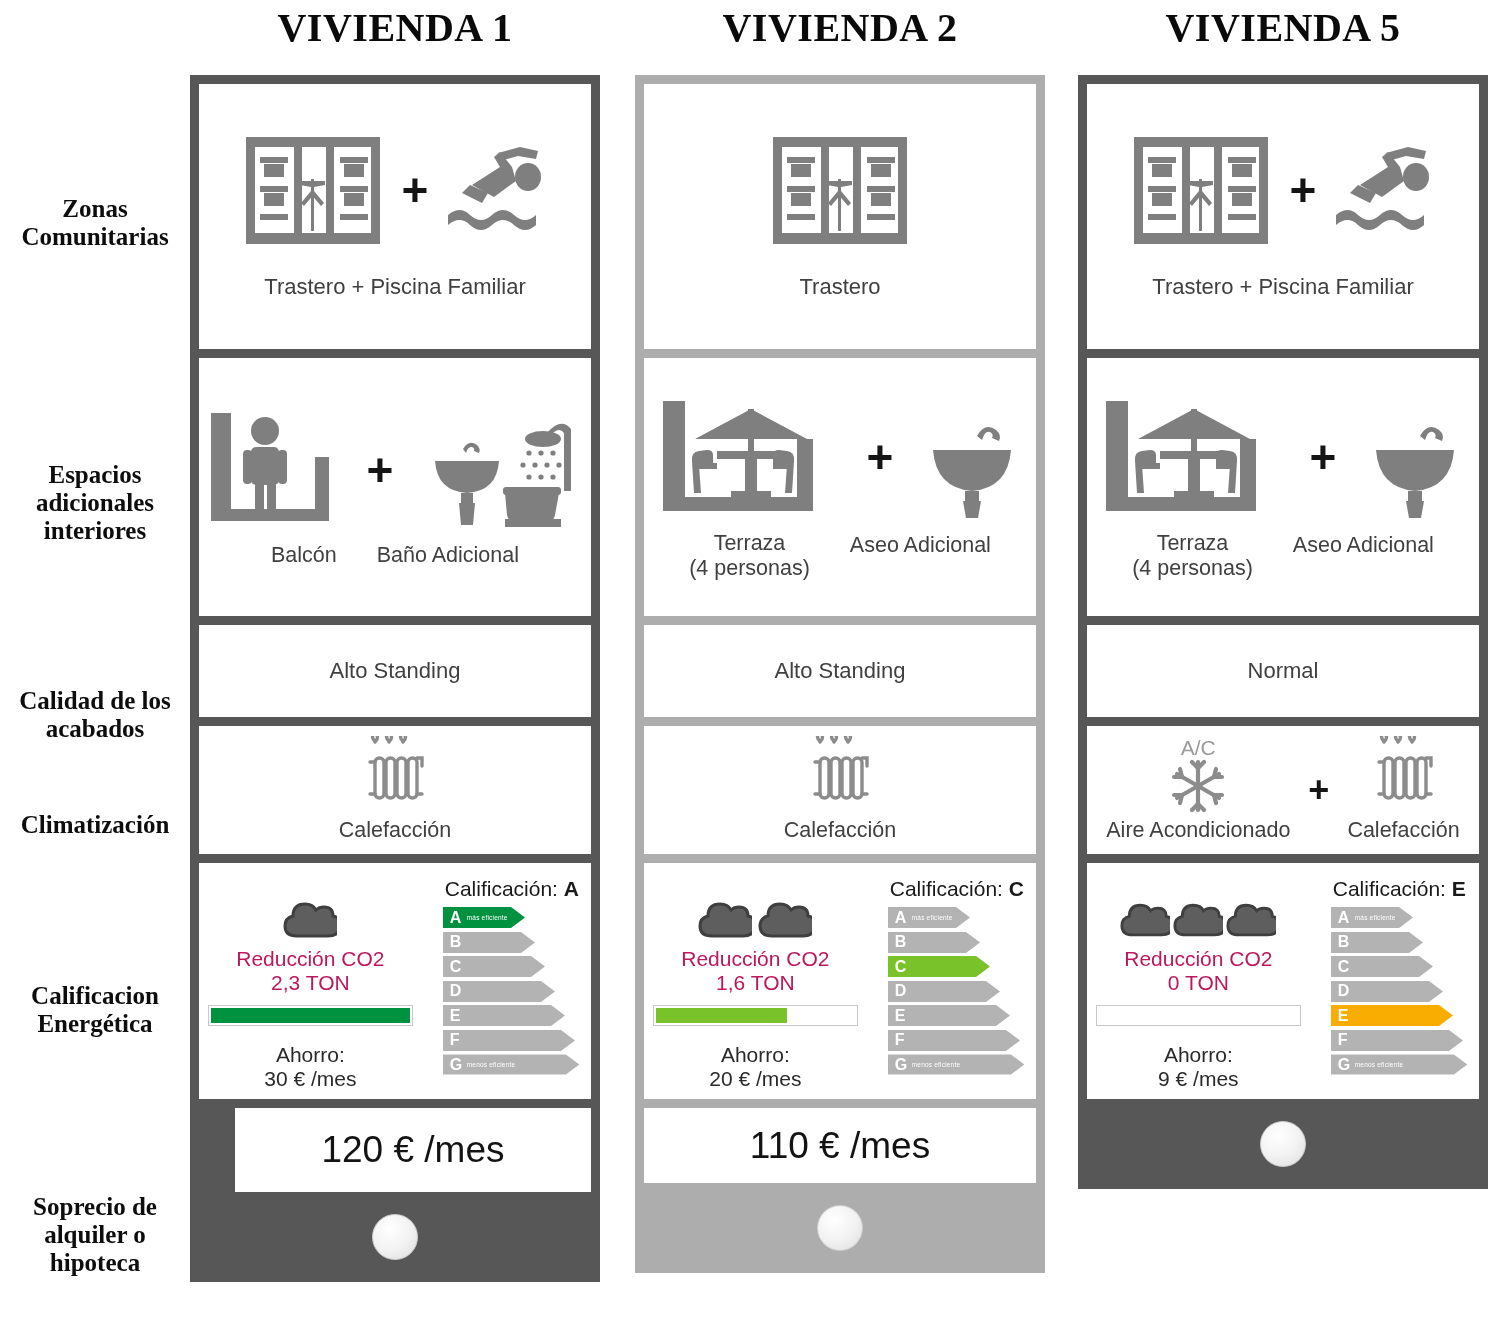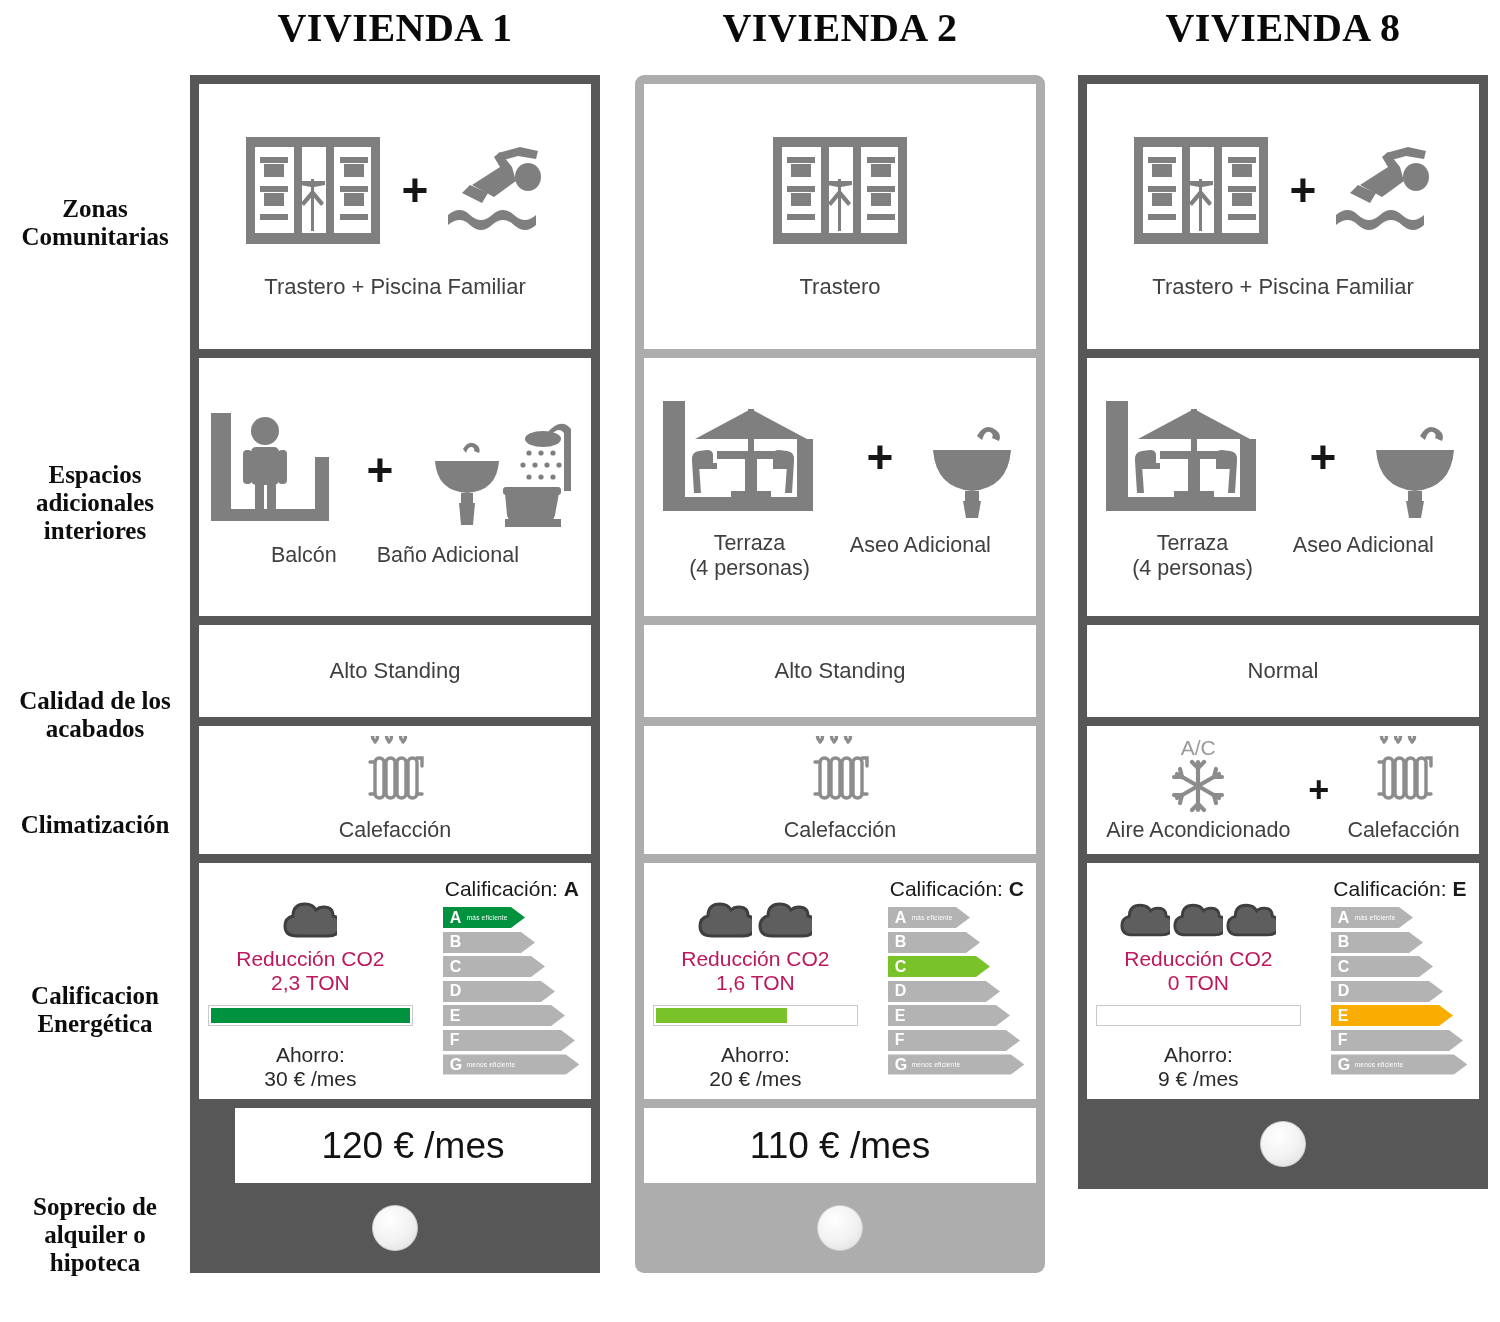--- a/index.html
+++ b/index.html
@@ -40,21 +40,21 @@
   
   .phone {
     position: absolute;
     top: 75px;
     padding: 9px;
     display: flex;
     flex-direction: column;
     gap: 9px;
   }
   .phone.dark  { background: #575757; }
-  .phone.light { background: #adadad; border-radius: 9px; }
+  .phone.light { background: #adadad; }
 
   .panel {
     background: #ffffff;
     position: relative;
     display: flex; flex-direction: column;
     align-items: center; justify-content: center;
   }
 
   .home-bar { height: 72px; display: flex; align-items: center; justify-content: center; }
   .home-btn {
@@ -76,21 +76,21 @@
   .labelrow { display: flex; align-items: flex-start; justify-content: center; gap: 24px; margin-top: 8px; }
   .labelrow .cap { flex: 0 0 auto; }
 
   .price { font-size: 37px; color: #131313; font-family: "Liberation Sans", sans-serif; }
 
   .gray { fill: #7f7f7f; }
 
   
   .energy { flex-direction: row; align-items: stretch; justify-content: flex-start; padding: 10px 12px 8px 12px; }
   .energy-left { width: 54%; display: flex; flex-direction: column; align-items: center; justify-content: flex-start; padding-top: 26px; }
-  .energy-right { width: 46%; display: flex; flex-direction: column; align-items: center; padding-top: 2px; padding-left: 33px; }
+  .energy-right { width: 46%; display: flex; flex-direction: column; align-items: flex-start; padding-top: 2px; padding-left: 33px; }
   .clouds { display: flex; gap: 6px; align-items: center; justify-content: center; height: 54px; }
   .co2-txt { font-size: 21px; color: #be185d; text-align: center; line-height: 1.15; margin-top: 4px; }
   .meter {
     width: 205px; height: 24px; margin-top: 10px;
     border: 1px solid #c9c9c9; background: #ffffff;
     padding: 2px;
   }
   .meter-fill { height: 100%; }
   .ahorro { font-size: 21px; color: #2a2a2a; text-align: center; line-height: 1.15; margin-top: 17px; }
 
@@ -117,21 +117,21 @@
     <div class="row-label" style="top:120px;height:125px;">Zonas Comunitarias</div>
     <div class="row-label" style="top:395px;height:135px;">Espacios adicionales interiores</div>
     <div class="row-label" style="top:630px;height:90px;">Calidad de los acabados</div>
     <div class="row-label" style="top:755px;height:60px;">Climatización</div>
     <div class="row-label" style="top:915px;height:110px;">Calificacion Energética</div>
     <div class="row-label" style="top:1140px;height:110px;">Soprecio de alquiler o hipoteca</div>
   </div>
 
   <div class="col-title" style="left:190px;width:410px;">VIVIENDA 1</div>
   <div class="col-title" style="left:635px;width:410px;">VIVIENDA 2</div>
-  <div class="col-title" style="left:1078px;width:410px;">VIVIENDA 8</div>
+  <div class="col-title" style="left:1078px;width:410px;">VIVIENDA 5</div>
 
   <div class="phone dark" style="left:190px; width:410px;">
 
     <div class="panel" style="height:265px;">
       <div class="iconrow">
         <svg width="150" height="115" viewBox="0 0 150 115">
           <rect x="8" y="4" width="134" height="10" class="gray"></rect>
           <rect x="8" y="100" width="134" height="11" class="gray"></rect>
           <rect x="8" y="14" width="9" height="86" class="gray"></rect>
           <rect x="133" y="14" width="9" height="86" class="gray"></rect>
@@ -305,21 +305,21 @@
             <svg width="142" height="21" viewBox="0 0 142 21">
                 <path d="M0 0 H128 L142 10.5 L128 21 H0 Z" fill="#b3b3b3"></path>
               </svg>
             <span class="letter">G</span>
             <span class="sub">menos eficiente</span>
           </div>
         </div>
       </div>
     </div>
 
-    <div class="panel" style="height:75px;margin-left:36px;">
+    <div class="panel" style="height:84px;margin-left:36px;">
       <div class="price">120 € /mes</div>
     </div>
 
     <div class="home-bar">
       <div class="home-btn"></div>
     </div>
   </div>
 
   <div class="phone light" style="left:635px; width:410px;">
 

